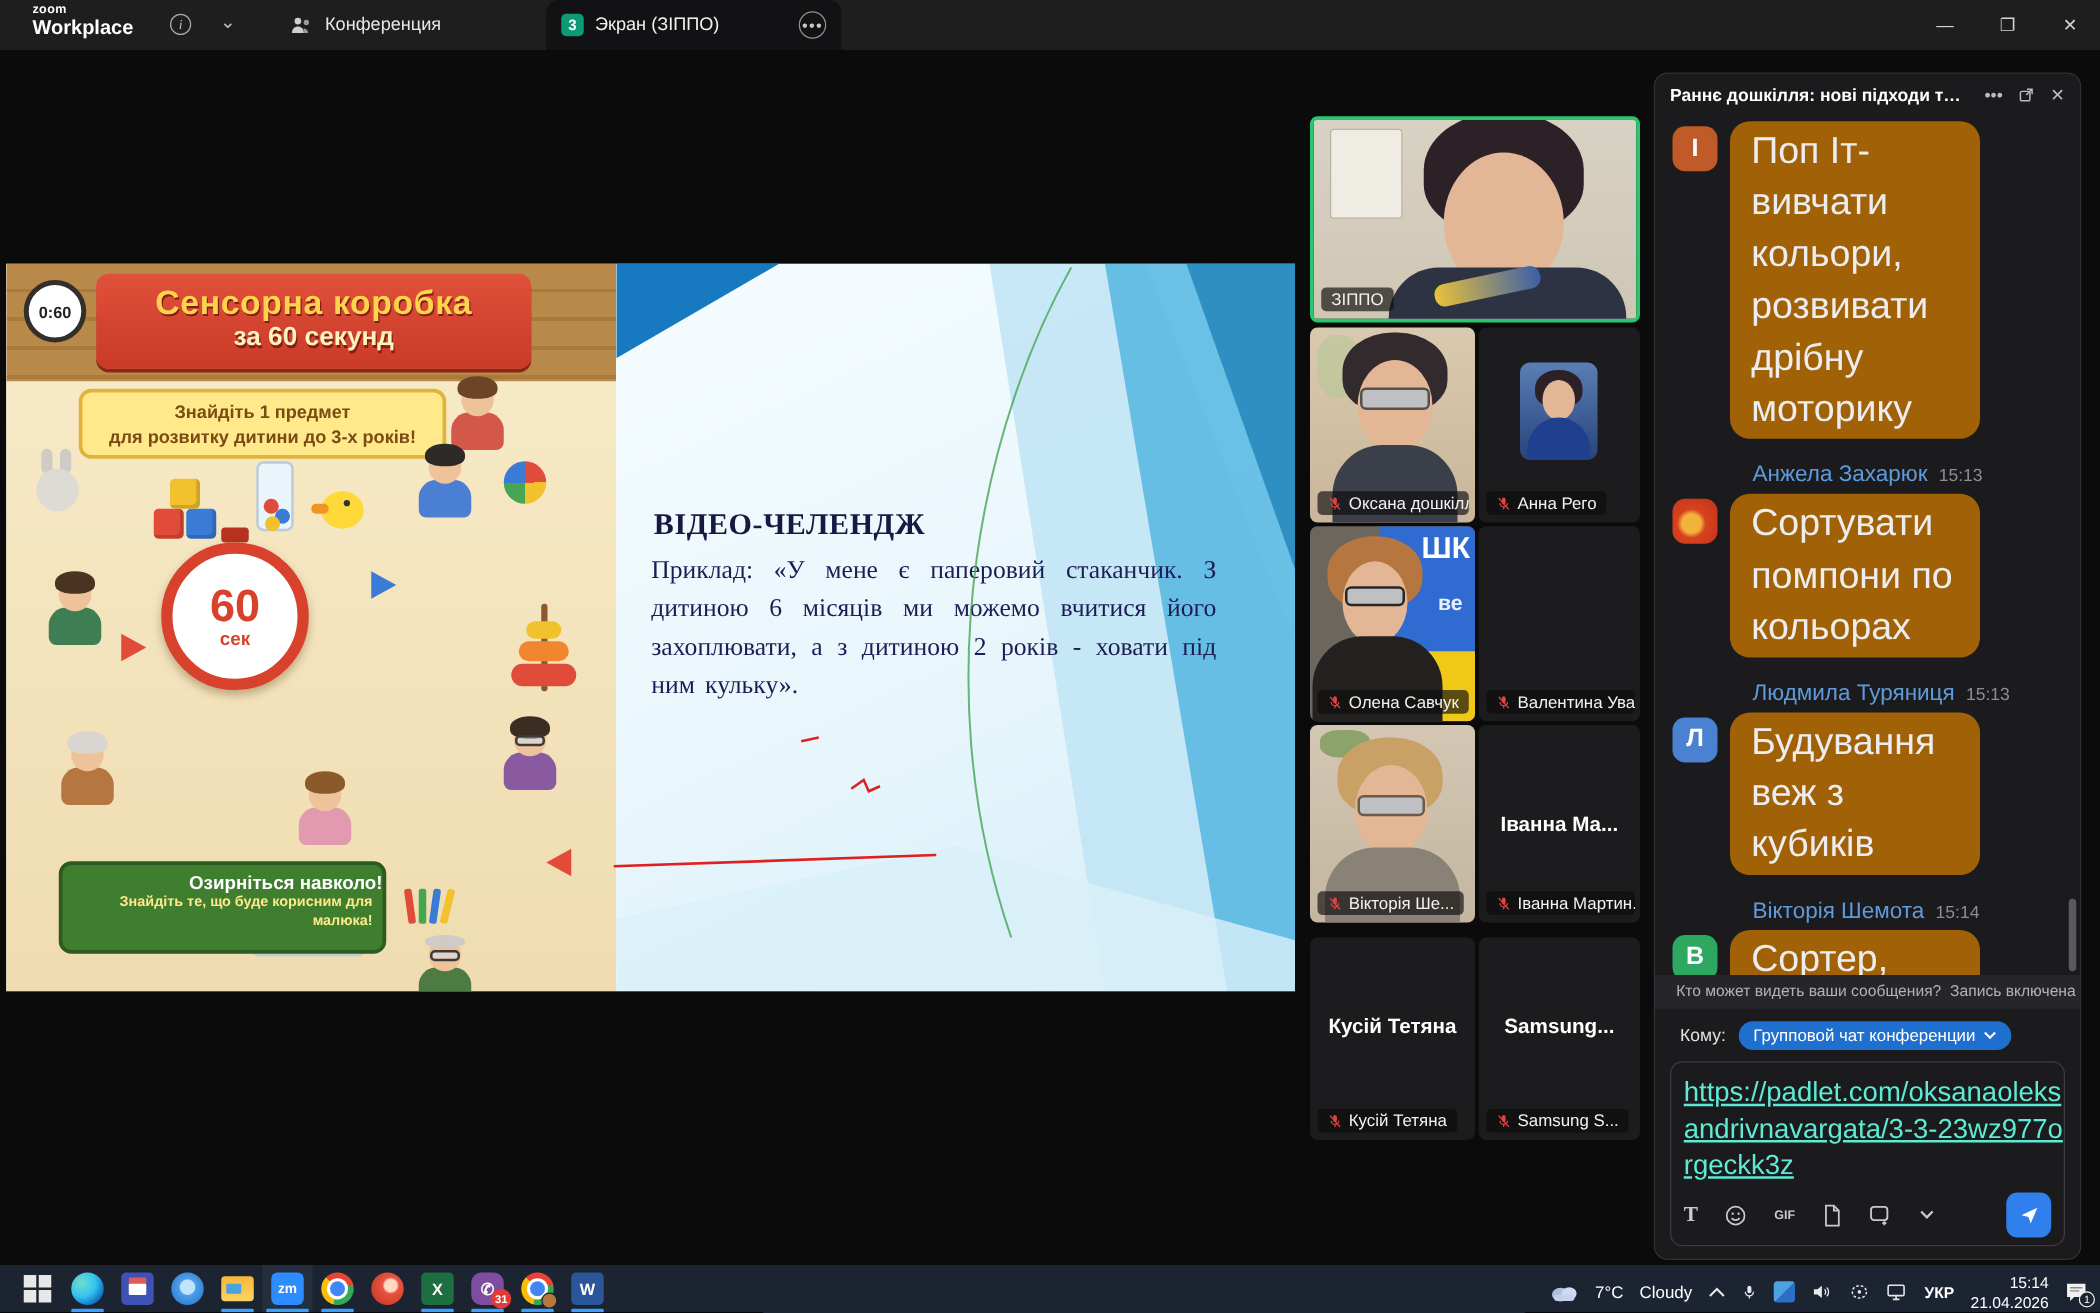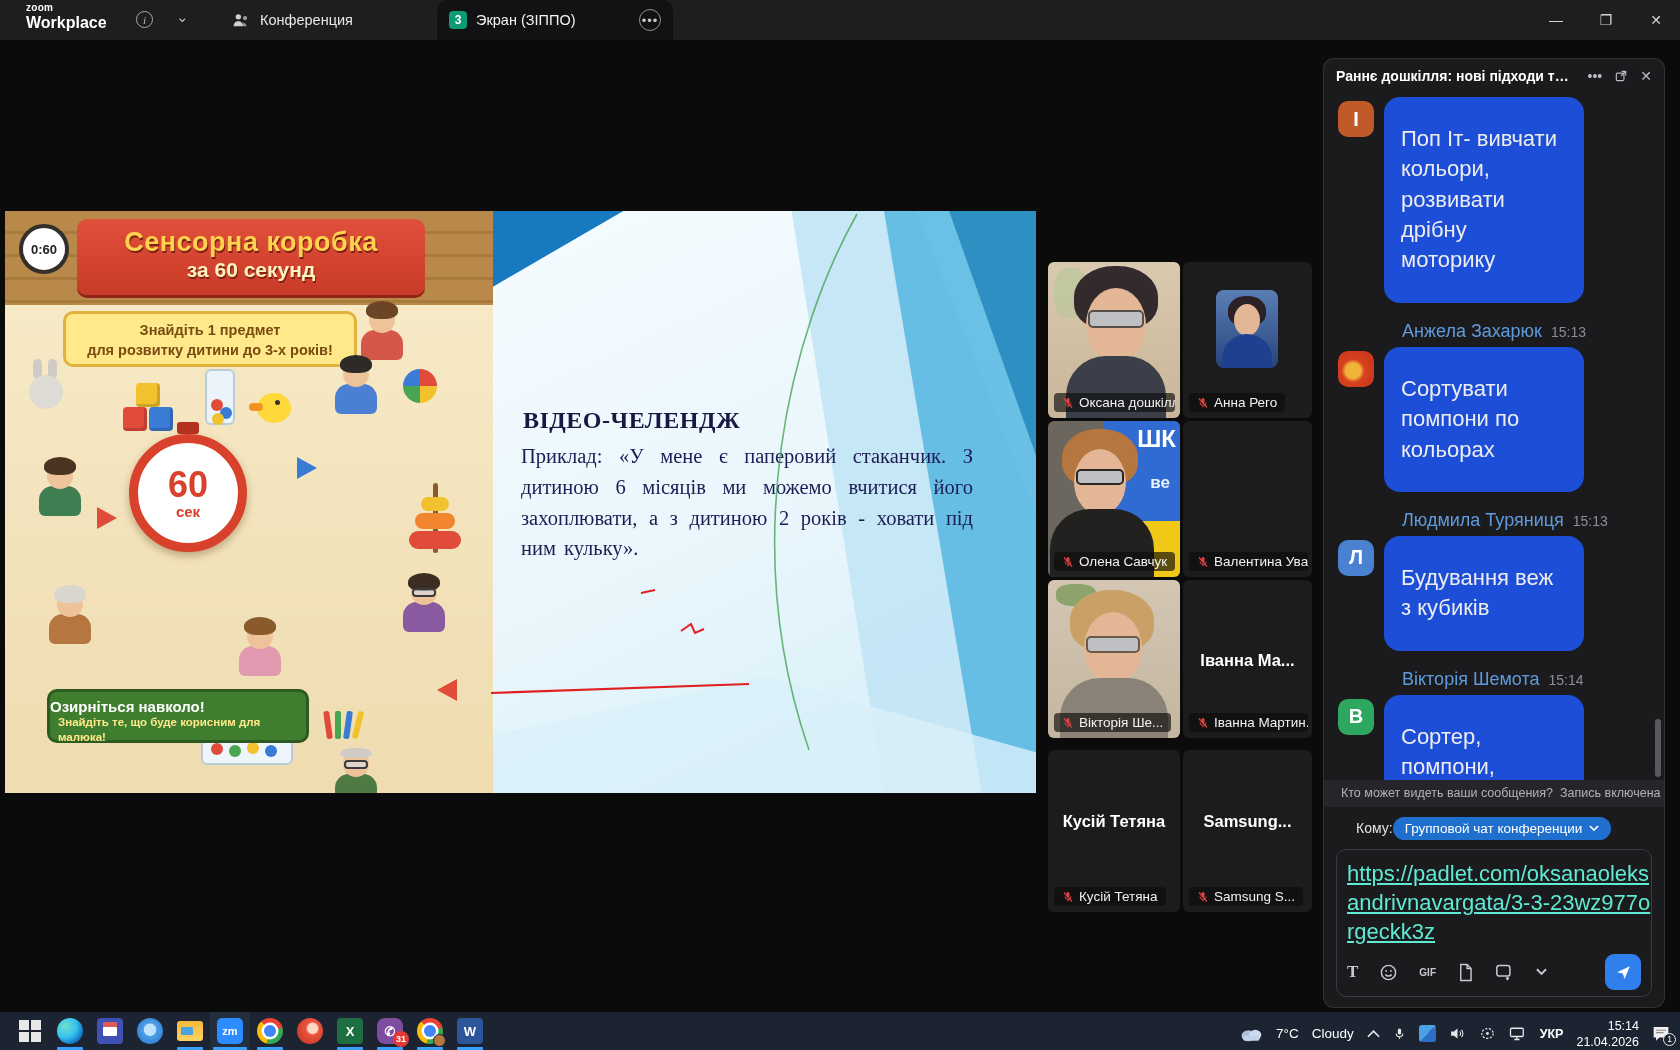--- a/index.html
+++ b/index.html
@@ -26,21 +26,21 @@
   .wood{position:absolute;left:0;top:0;width:488px;height:94px;background:repeating-linear-gradient(180deg,#b9894a 0 20px,#a87a3c 20px 23px)}
   .clockbadge{position:absolute;left:14px;top:13px;width:50px;height:50px;border-radius:50%;background:#fff;border:4px solid #33302c;display:flex;align-items:center;justify-content:center;font-weight:800;font-size:13px;color:#222}
   .ribbon{position:absolute;left:72px;top:8px;width:348px;height:76px;background:linear-gradient(180deg,#e0503a,#c93a28);border-radius:10px;box-shadow:0 3px 0 #8f2418;text-align:center;padding-top:8px}
   .ribbon .r1{font-size:27px;font-weight:800;color:#ffd34d;text-shadow:1px 2px 0 #7e1f14;letter-spacing:.5px}
   .ribbon .r2{font-size:21px;font-weight:800;color:#fff3c0;text-shadow:1px 2px 0 #7e1f14}
   .notebox{position:absolute;left:58px;top:100px;width:294px;height:56px;background:#ffe98a;border:3px solid #e2b33c;border-radius:10px;text-align:center;padding-top:7px;color:#7a4b12;font-weight:800;font-size:14.5px;line-height:1.35}
   .stopwatch{position:absolute;left:124px;top:223px;width:118px;height:118px;border-radius:50%;background:#fff;border:9px solid #d8422c;box-shadow:0 4px 8px rgba(90,50,10,.35);display:flex;flex-direction:column;align-items:center;justify-content:center}
   .stopwatch .v{font-size:36px;font-weight:800;color:#d8422c;line-height:1}
   .stopwatch .u{font-size:15px;font-weight:800;color:#d8422c}
   .sw-knob{position:absolute;left:172px;top:211px;width:22px;height:12px;background:#b5321f;border-radius:3px}
-  .greenbox{position:absolute;left:42px;top:478px;width:262px;height:54px;background:#3f7d2f;border:3px solid #2c5a20;border-radius:10px;text-align:left;padding-top:6px}
+  .greenbox{position:absolute;left:42px;top:478px;width:262px;height:74px;background:#3f7d2f;border:3px solid #2c5a20;border-radius:10px;text-align:right;padding-top:6px}
   .greenbox .g1{color:#fff;font-weight:800;font-size:15px}
   .greenbox .g2{color:#ffe98a;font-weight:700;font-size:11.5px;line-height:1.3;padding:0 8px}
   .fig{position:absolute}
   .fig .head{width:26px;height:26px;border-radius:50%;background:#eec39a;margin:0 auto;position:relative}
   .fig .hair{position:absolute;top:-6px;left:-3px;width:32px;height:18px;border-radius:50% 50% 40% 40%}
   .fig .gl{position:absolute;top:9px;left:1px;width:24px;height:9px;border:2px solid #3a3a3a;border-radius:4px;background:rgba(210,230,245,.5)}
   .fig .torso{width:42px;height:30px;border-radius:14px 14px 6px 6px;margin:-3px auto 0}
   .toy{position:absolute}
   .blk{position:absolute;width:24px;height:24px;border-radius:4px;box-shadow:inset -3px -3px 0 rgba(0,0,0,.15)}
   .pom{position:absolute;width:12px;height:12px;border-radius:50%}
@@ -63,25 +63,25 @@
   
   #chat{position:absolute;left:1324px;top:59px;width:340px;height:948px;background:#1b1b1d;border-radius:10px;display:flex;flex-direction:column;overflow:hidden;box-shadow:0 0 0 1px #313134}
   .chat-head{height:34px;display:flex;align-items:center;gap:12px;padding:0 12px;flex:none}
   .chat-title{flex:1;color:#fff;font-weight:700;font-size:14px;white-space:nowrap;overflow:hidden;text-overflow:ellipsis}
   .chat-hicon{color:#bcbcc2;font-size:14px;display:flex;align-items:center}
   .chat-msgs{flex:1;overflow:hidden;padding:4px 14px 0}
   .mname{margin:18px 0 5px 64px;font-size:18px;color:#5f9bdc;white-space:nowrap}
   .mname .t{color:#8e8e93;font-size:14px;margin-left:9px}
   .mrow{display:flex;gap:10px;align-items:flex-start}
   .avatar{width:36px;height:36px;border-radius:10px;flex:none;margin-top:4px;color:#fff;font-weight:700;font-size:20px;display:flex;align-items:center;justify-content:center}
-  .bubble{background:#1d4ed8;border-radius:16px;padding:27px 17px;max-width:200px;color:#ededf0;font-size:22px;line-height:1.38}
+  .bubble{background:#a16207;border-radius:16px;padding:3px 17px;max-width:200px;color:#ededf0;font-size:30px;line-height:1.38}
   .actrow{margin:16px 0 0 64px;display:flex;gap:24px;color:#9a9aa0;align-items:center}
   .notice{height:27px;background:#26262a;display:flex;align-items:center;gap:7px;padding:0 10px;font-size:12.5px;color:#b2b2b8;white-space:nowrap;overflow:hidden;flex:none}
   .composer{padding:8px 12px 10px;flex:none}
-  .torow{display:flex;align-items:center;gap:0;margin:2px 0 9px 20px}
+  .torow{display:flex;align-items:center;gap:10px;margin:2px 0 9px 8px}
   .tolabel{color:#e2e2e2;font-size:14px}
   .topill{background:#1f6fce;color:#fff;font-size:13.5px;padding:4px 12px;border-radius:15px;display:flex;align-items:center;gap:7px}
   .draftbox{border:1.5px solid #3c3c40;border-radius:10px;padding:9px 10px 6px;min-height:138px;display:flex;flex-direction:column}
   .draftlink{color:#5eead4;text-decoration:underline;font-size:22px;line-height:1.32;word-break:break-all;width:306px}
   .ctools{display:flex;align-items:center;gap:21px;margin-top:auto;color:#c9c9cf;padding-top:8px}
   .sendbtn{margin-left:auto;width:36px;height:36px;border-radius:9px;background:#2f80ed;display:flex;align-items:center;justify-content:center}
   .chat-scroll{position:absolute;right:3px;top:660px;width:6px;height:58px;border-radius:3px;background:#5a5a5e}
 
   
   #taskbar{position:absolute;left:0;top:1012px;width:1680px;height:38px;background:#1b2430;display:flex;align-items:flex-end;padding-left:10px}
@@ -255,20 +255,30 @@
     </div>
 
     <svg id="annot">
       <path d="M852,3 C786,120 732,330 804,539" stroke="#3aa04a" stroke-width="1.6" fill="none" opacity=".75"></path>
       <path d="M486,482 L744,473" stroke="#e02020" stroke-width="2.2" fill="none"></path>
       <path d="M676,420 l10,-7 l4,9 l9,-4" stroke="#e02020" stroke-width="2" fill="none"></path>
       <path d="M636,382 l14,-3" stroke="#e02020" stroke-width="2" fill="none"></path>
     </svg>
   </div>
 
+  <div class="tile" style="left:1048px;top:93px;width:264px;height:165px;border:3px solid #28c76f;background:linear-gradient(180deg,#d8d2c4,#cfc6b4)">
+    <div style="position:absolute;left:14px;top:8px;width:56px;height:70px;background:#efece4;border-radius:2px;box-shadow:0 0 0 1px #b9b3a4"></div>
+    <div class="phair" style="left:88px;top:-6px;width:128px;height:96px"></div>
+    <div class="phead" style="left:104px;top:26px;width:96px;height:112px"></div>
+    <div class="pbody" style="left:60px;top:118px;width:190px;height:60px;background:#2e3344"></div>
+    <div style="position:absolute;left:96px;top:124px;width:86px;height:18px;background:linear-gradient(90deg,#e8c23a,#3a5fa8);border-radius:8px;transform:rotate(-12deg)"></div>
+    <div class="tile-label">
+        <span>ЗІППО</span>
+      </div>
+  </div>
 
   <div class="tile" style="left:1048px;top:262px;width:132px;height:156px;background:linear-gradient(180deg,#d9c9ae,#c9b69a)">
     <div style="position:absolute;left:6px;top:6px;width:34px;height:50px;background:#b9c79a;border-radius:40%;opacity:.7"></div>
     <div class="phair" style="left:26px;top:4px;width:84px;height:64px;background:#332a2e"></div>
     <div class="phead" style="left:38px;top:26px;width:60px;height:74px"></div>
     <div class="pgl" style="left:40px;top:48px;width:56px;height:18px"></div>
     <div class="pbody" style="left:18px;top:94px;width:100px;height:62px;background:#3a3f4a"></div>
     <div class="tile-label">
       <svg class="mic-red" width="12" height="12" viewBox="0 0 24 24">
           <rect x="9" y="2" width="6" height="11" rx="3" fill="#e04343"></rect>

